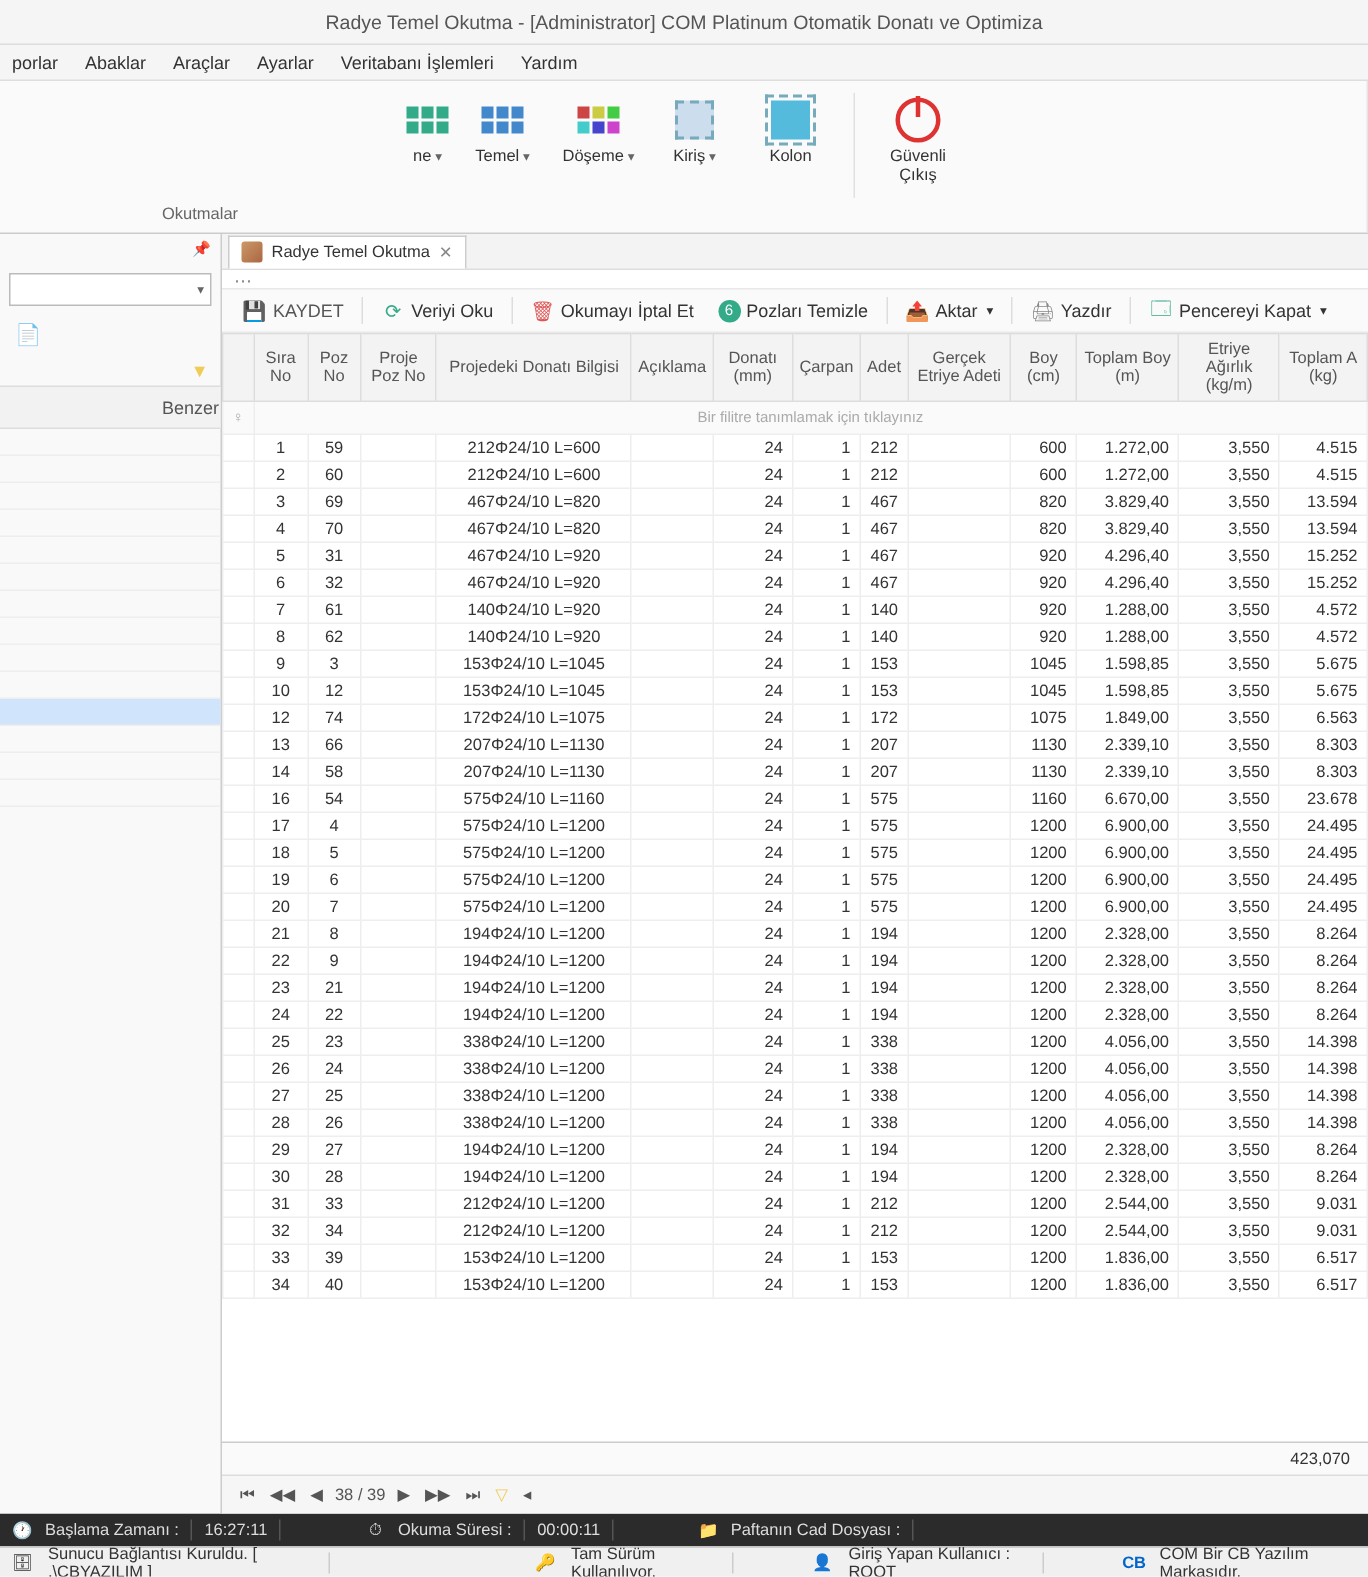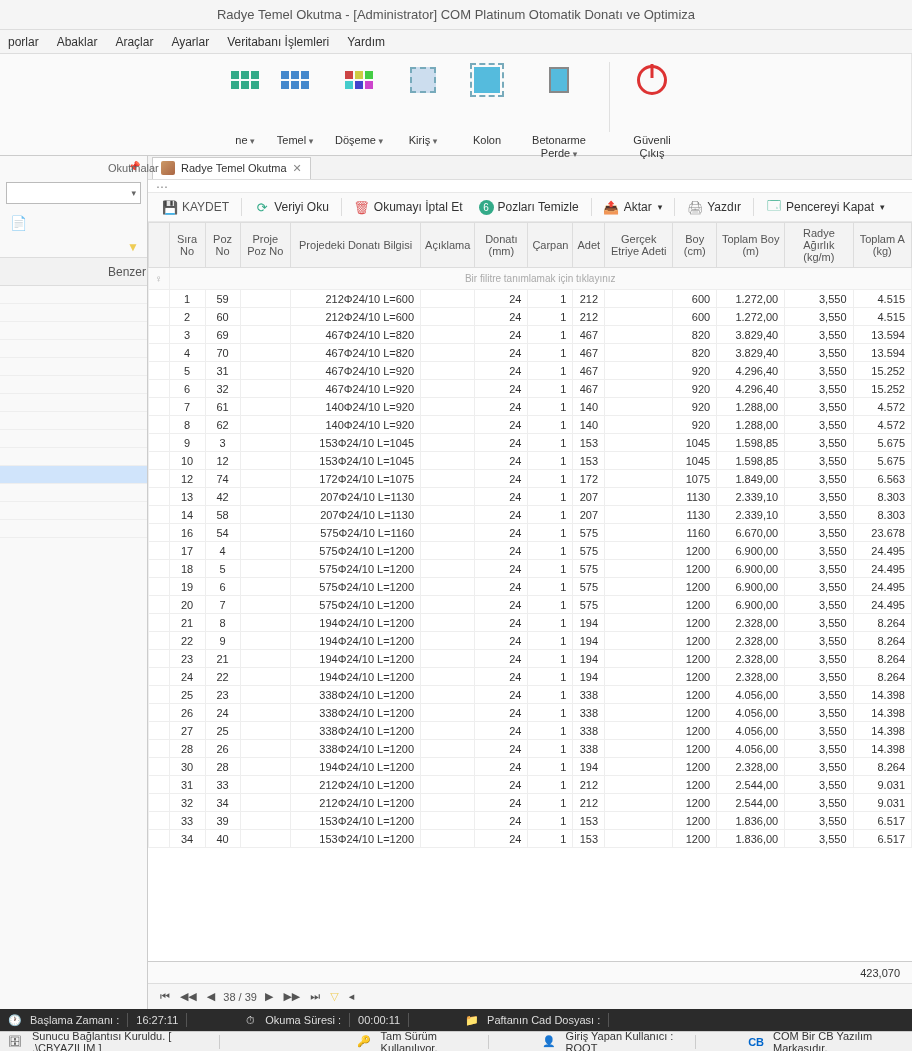--- a/index.html
+++ b/index.html
@@ -8,21 +8,21 @@
 .titlebar { height: 30px; background: #f5f5f5; display: flex; align-items: center; justify-content: center; font-size: 13px; color: #555; border-bottom: 1px solid #ddd; }
 
 .menubar { height: 24px; background: #f5f5f5; display: flex; align-items: center; padding: 0 8px; gap: 18px; border-bottom: 1px solid #ddd; }
 .menubar span { cursor: pointer; color: #333; }
 
 .ribbon { height: 102px; background: #fafafa; border-bottom: 1px solid #ccc; display: flex; }
 .ribbon-group { padding: 4px 8px; border-right: 1px solid #e5e5e5; display: flex; flex-direction: column; align-items: center; justify-content: space-between; position: relative; }
 .ribbon-items { display: flex; gap: 8px; flex: 1; align-items: flex-start; padding-top: 4px; }
 .ribbon-item { display: flex; flex-direction: column; align-items: center; width: 56px; cursor: pointer; padding: 2px; }
 .ribbon-icon { width: 32px; height: 32px; display: flex; align-items: center; justify-content: center; margin-bottom: 2px; }
-.ribbon-label { font-size: 11px; text-align: center; line-height: 1.2; margin-top: 36px; }
+.ribbon-label { font-size: 11px; text-align: center; line-height: 1.2; }
 .ribbon-caption { font-size: 11px; color: #666; text-align: center; padding-bottom: 2px; width: 100%; }
 .caret-down::after { content: " ▾"; font-size: 9px; color: #666; }
 
 .main-area { display: flex; height: calc(100% - 30px - 24px - 102px - 22px - 20px); }
 
 .side-panel { width: 148px; background: #f9f9f9; border-right: 1px solid #ccc; display: flex; flex-direction: column; }
 .side-pin { height: 20px; display: flex; align-items: center; justify-content: flex-end; padding-right: 6px; color: #888; font-size: 10px; }
 .side-dropdown { margin: 6px; height: 22px; border: 1px solid #bbb; background: #fff; display: flex; align-items: center; justify-content: flex-end; padding-right: 4px; }
 .side-dropdown .drop-caret { font-size: 9px; color: #666; }
 .side-iconrow { height: 26px; display: flex; align-items: center; padding-left: 10px; color: #caa; font-size: 14px; }
@@ -48,21 +48,21 @@
 
 .group-hint { height: 28px; display: flex; align-items: center; padding: 0 12px; color: #aaa; font-size: 11px; background: #fff; border-bottom: 1px solid #eee; }
 
 .grid-wrap { flex: 1; overflow: auto; }
 table.grid { border-collapse: collapse; width: 100%; font-size: 11px; }
 .grid th { background: #f3f3f3; border: 1px solid #ddd; padding: 4px 4px; font-weight: normal; color: #555; text-align: center; height: 38px; }
 .grid td { border: 1px solid #eee; padding: 2px 6px; height: 18px; white-space: nowrap; }
 .grid .filter-row td { background: #fafafa; color: #aaa; text-align: center; font-size: 10px; height: 22px; }
 .grid .c-sira, .grid .c-pozno, .grid .c-projepoz { text-align: center; }
 .grid .c-donati, .grid .c-carpan, .grid .c-adet, .grid .c-etriye, .grid .c-boy, .grid .c-toplam, .grid .c-birim, .grid .c-agirlik { text-align: right; }
-.grid .c-bilgi { text-align: right; margin-left: 41px; }
+.grid .c-bilgi { text-align: center; margin-left: 41px; }
 
 .sum-row { height: 22px; border-top: 1px solid #ccc; display: flex; justify-content: flex-end; align-items: center; padding-right: 12px; background: #fafafa; font-size: 11px; }
 
 .paginator { height: 26px; display: flex; align-items: center; gap: 6px; padding: 0 10px; background: #f6f6f6; border-top: 1px solid #ddd; font-size: 11px; color: #555; }
 .pg-btn { cursor: pointer; padding: 0 2px; }
 
 .statusbar1 { height: 22px; background: #2b2b2b; color: #ddd; display: flex; align-items: center; font-size: 11px; gap: 8px; padding: 0 8px; }
 .statusbar2 { height: 20px; background: #f0f0f0; color: #333; display: flex; align-items: center; font-size: 11px; gap: 10px; padding: 0 8px; border-top: 1px solid #ccc; }
 .status-sep { width: 1px; height: 14px; background: #555; }
 .status-sep2 { width: 1px; height: 14px; background: #ccc; }
@@ -146,26 +146,20 @@
         <div class="ribbon-icon">
             <div class="icon-box"></div>
           </div>
         <div class="ribbon-label caret-down">Kiriş</div>
       </div>
       <div class="ribbon-item">
         <div class="ribbon-icon">
             <div class="icon-col"></div>
           </div>
         <div class="ribbon-label">Kolon</div>
-      </div>
-      <div class="ribbon-item" style="width:72px">
-        <div class="ribbon-icon">
-            <div class="icon-wall"></div>
-          </div>
-        <div class="ribbon-label caret-down">Betonarme Perde</div>
       </div>
       <div style="width:1px;height:70px;background:#e0e0e0;margin:0 6px;"></div>
       <div class="ribbon-item">
         <div class="ribbon-icon">
             <div class="icon-power"></div>
           </div>
         <div class="ribbon-label">Güvenli Çıkış</div>
       </div>
     </div>
     <div class="ribbon-caption" style="text-align:left;padding-left:100px">Okutmalar</div>
@@ -259,21 +253,21 @@
             <th>Poz No</th>
             <th>Proje Poz No</th>
             <th style="width:130px">Projedeki Donatı Bilgisi</th>
             <th>Açıklama</th>
             <th>Donatı (mm)</th>
             <th>Çarpan</th>
             <th>Adet</th>
             <th>Gerçek Etriye Adeti</th>
             <th>Boy (cm)</th>
             <th>Toplam Boy (m)</th>
-            <th>Radye Ağırlık (kg/m)</th>
+            <th>Etriye Ağırlık (kg/m)</th>
             <th>Toplam A (kg)</th>
           </tr>
           <tr class="filter-row">
             <td>♀</td>
               <td colspan="13">Bir filitre tanımlamak için tıklayınız</td>
           </tr>
         </thead>
         <tbody id="grid-body">
             <tr>
               <td></td>
@@ -447,21 +441,21 @@
     <td class="c-adet">172</td>
     <td class="c-etriye"></td>
     <td class="c-boy">1075</td>
     <td class="c-toplam">1.849,00</td>
     <td class="c-birim">3,550</td>
     <td class="c-agirlik">6.563</td>
             </tr>
             <tr>
               <td></td>
     <td class="c-sira">13</td>
-    <td class="c-pozno">42</td>
+    <td class="c-pozno">66</td>
     <td class="c-projepoz"></td>
     <td class="c-bilgi">207Φ24/10 L=1130</td>
     <td></td>
     <td class="c-donati">24</td>
     <td class="c-carpan">1</td>
     <td class="c-adet">207</td>
     <td class="c-etriye"></td>
     <td class="c-boy">1130</td>
     <td class="c-toplam">2.339,10</td>
     <td class="c-birim">3,550</td>
@@ -683,20 +677,36 @@
     <td class="c-bilgi">338Φ24/10 L=1200</td>
     <td></td>
     <td class="c-donati">24</td>
     <td class="c-carpan">1</td>
     <td class="c-adet">338</td>
     <td class="c-etriye"></td>
     <td class="c-boy">1200</td>
     <td class="c-toplam">4.056,00</td>
     <td class="c-birim">3,550</td>
     <td class="c-agirlik">14.398</td>
+            </tr>
+            <tr>
+              <td></td>
+    <td class="c-sira">29</td>
+    <td class="c-pozno">27</td>
+    <td class="c-projepoz"></td>
+    <td class="c-bilgi">194Φ24/10 L=1200</td>
+    <td></td>
+    <td class="c-donati">24</td>
+    <td class="c-carpan">1</td>
+    <td class="c-adet">194</td>
+    <td class="c-etriye"></td>
+    <td class="c-boy">1200</td>
+    <td class="c-toplam">2.328,00</td>
+    <td class="c-birim">3,550</td>
+    <td class="c-agirlik">8.264</td>
             </tr>
             <tr>
               <td></td>
     <td class="c-sira">30</td>
     <td class="c-pozno">28</td>
     <td class="c-projepoz"></td>
     <td class="c-bilgi">194Φ24/10 L=1200</td>
     <td></td>
     <td class="c-donati">24</td>
     <td class="c-carpan">1</td>

